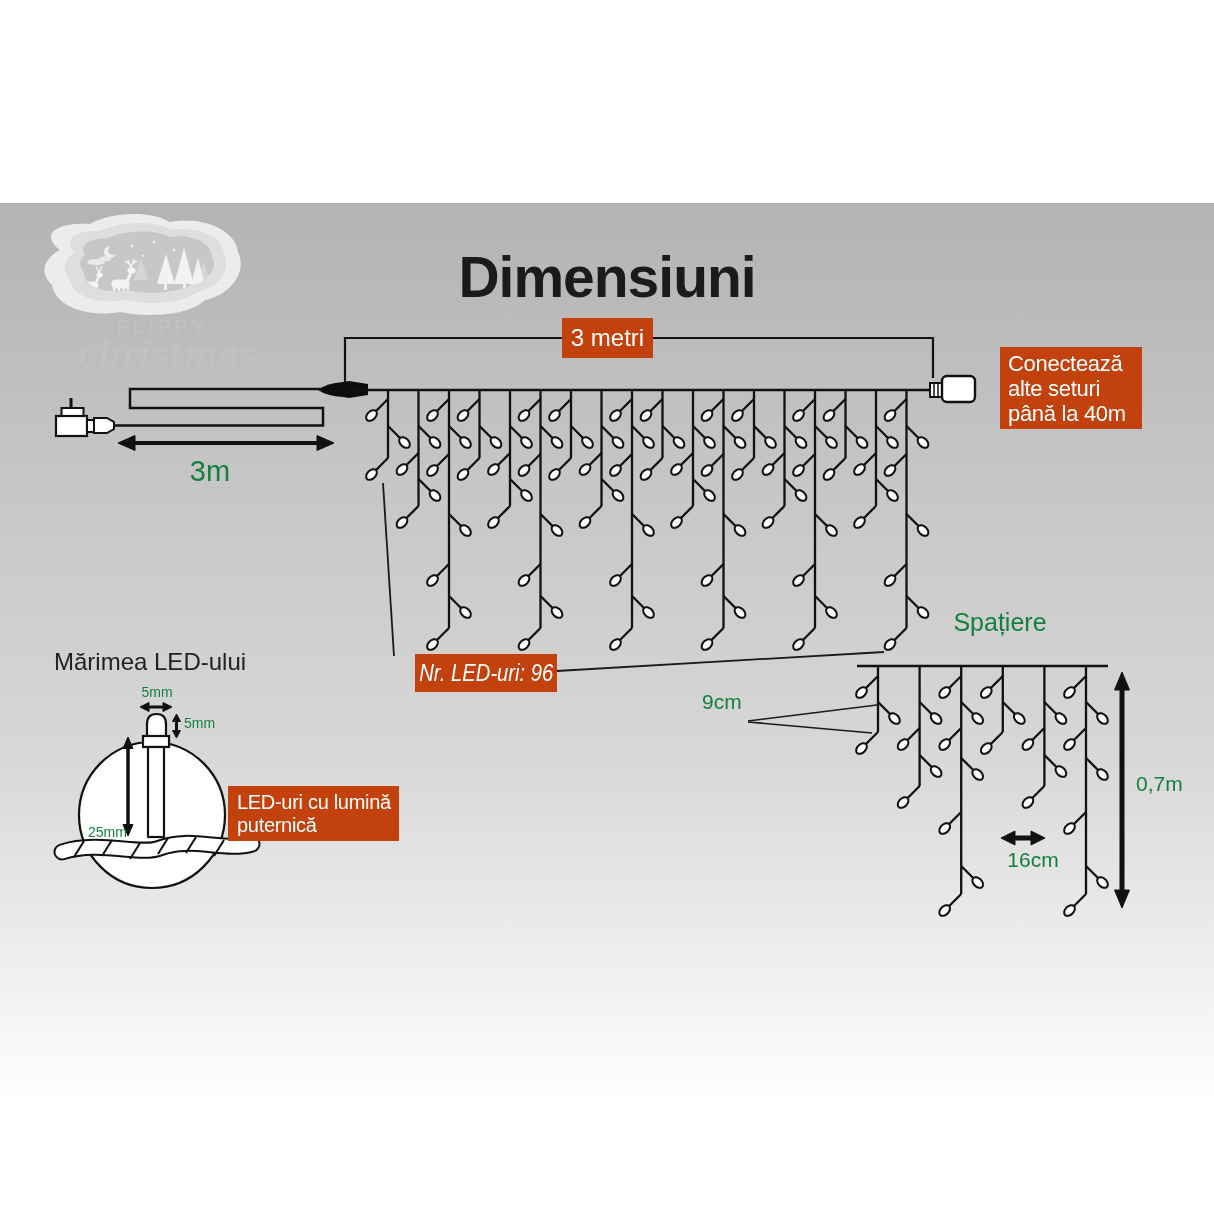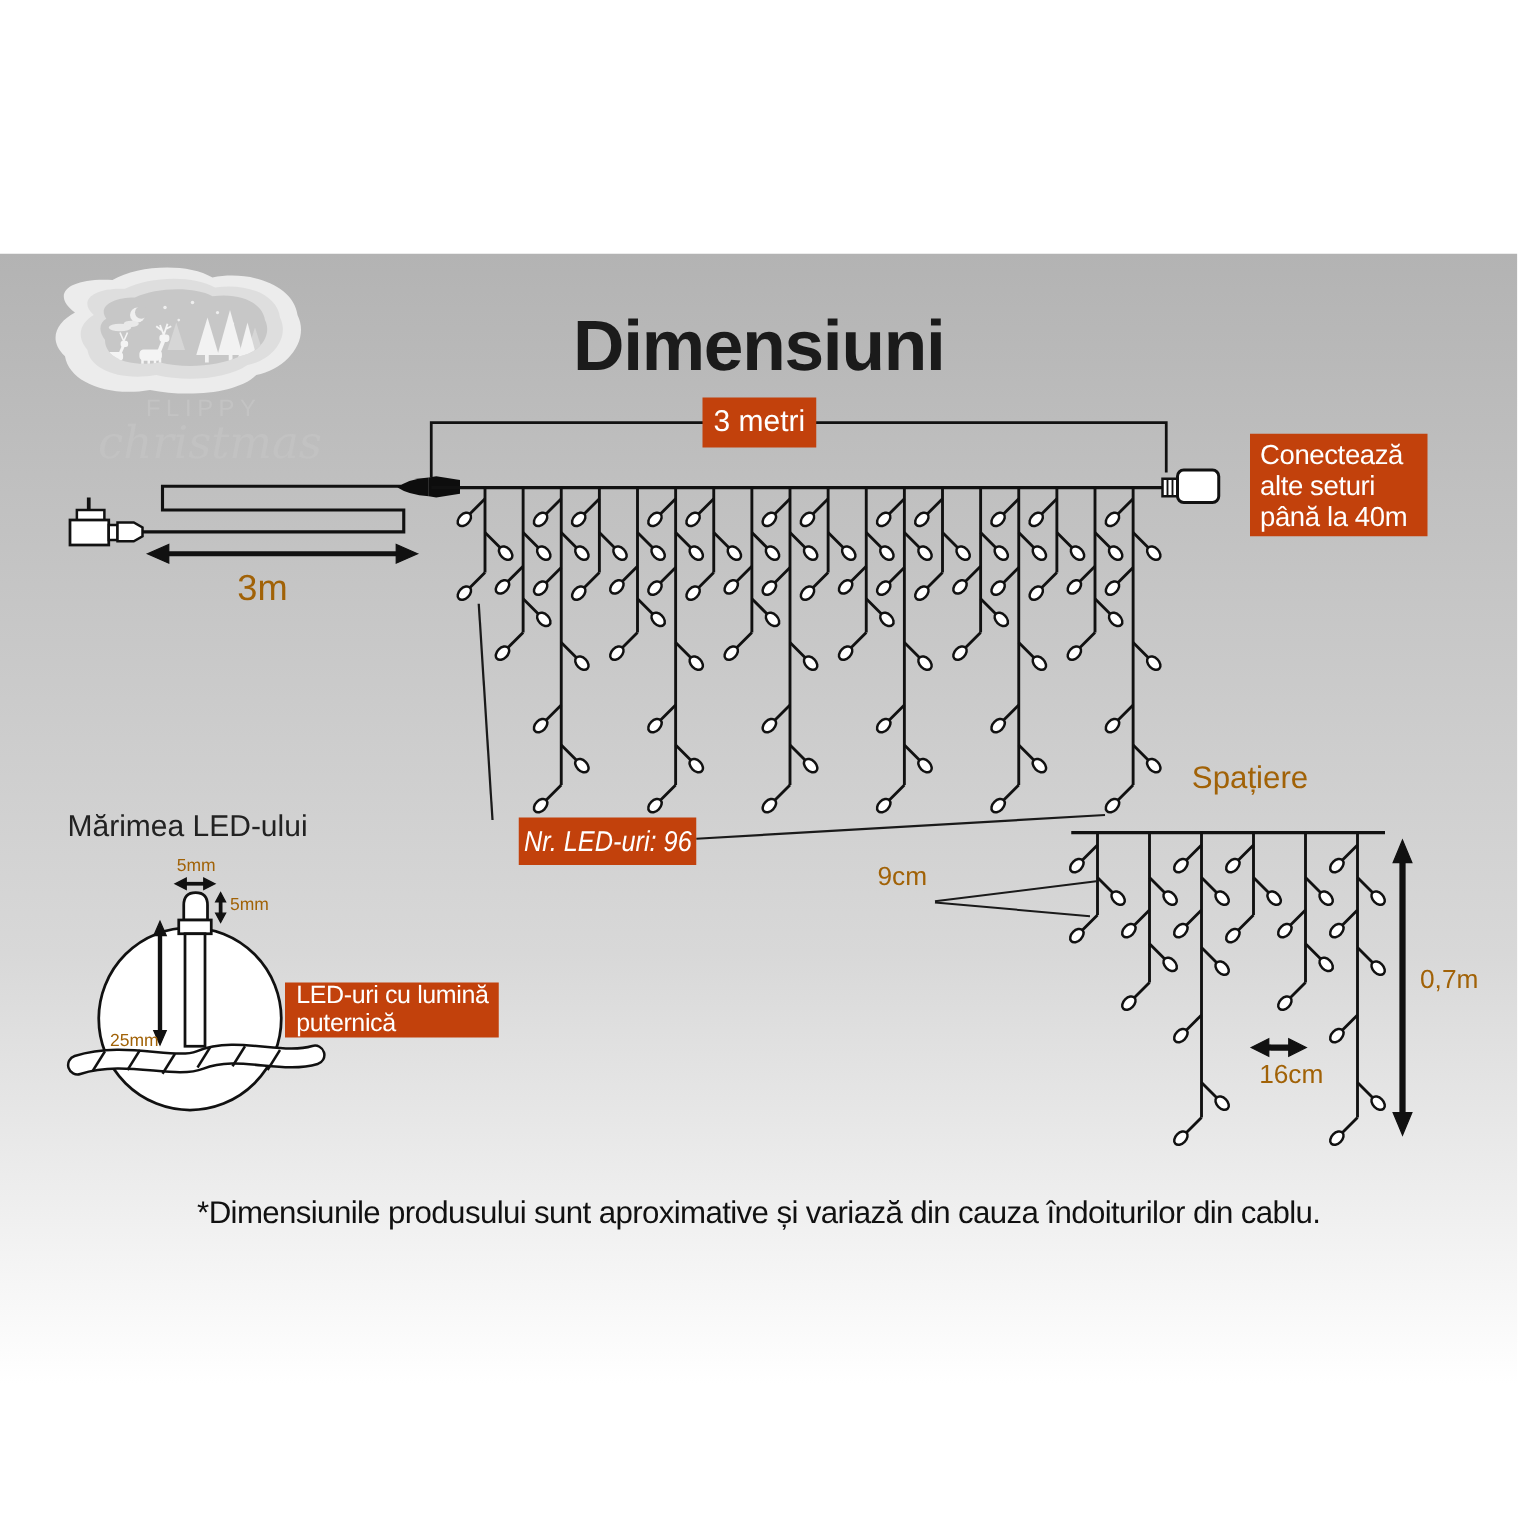--- a/index.html
+++ b/index.html
@@ -11,24 +11,24 @@
   .abs{position:absolute;}
   .title{left:0;right:0;top:244px;text-align:center;font-size:57px;font-weight:700;
          color:#1b1b1b;letter-spacing:-1px;}
   .blackbox{background:#c2410c;color:#ffffff;display:flex;align-items:center;justify-content:center;}
   .box-3metri{left:562px;top:318px;width:91px;height:40px;font-size:24px;}
   .box-connect{left:1000px;top:347px;width:142px;height:82px;flex-direction:column;
                align-items:flex-start;justify-content:center;padding-left:8px;box-sizing:border-box;
                font-size:22px;line-height:25px;letter-spacing:-0.3px;}
   .box-nr{left:415px;top:654px;width:142px;height:38px;font-size:23px;font-style:italic;}
   .box-nr span{display:inline-block;transform:scaleX(0.88);white-space:nowrap;}
-  .box-led{left:228px;top:786px;width:171px;height:44px;flex-direction:column;
+  .box-led{left:228px;top:786px;width:171px;height:55px;flex-direction:column;
            align-items:flex-start;justify-content:center;padding-left:9px;box-sizing:border-box;
            font-size:20px;line-height:23px;letter-spacing:-0.3px;}
-  .lbl{color:#a16207;}
+  .lbl{color:#15803d;}
   .lbl-3m{left:180px;top:455px;width:60px;text-align:center;font-size:29px;}
   .lbl-spatiere{left:920px;top:608px;width:160px;text-align:center;font-size:25px;}
   .lbl-9cm{left:702px;top:690px;font-size:21px;}
   .lbl-16cm{left:993px;top:848px;width:80px;text-align:center;font-size:21px;}
   .lbl-07m{left:1136px;top:772px;font-size:21px;}
   .lbl-marimea{left:54px;top:648px;font-size:24px;color:#222;}
   .lbl-5mm-top{left:136px;top:684px;width:42px;text-align:center;font-size:14px;}
   .lbl-5mm-right{left:184px;top:715px;font-size:14px;}
   .lbl-25mm{left:88px;top:778px;font-size:14px;margin-top:46px;}
   .footnote{left:0;right:0;top:956px;text-align:center;font-size:25px;color:#111;
@@ -492,14 +492,13 @@
   <div class="abs lbl lbl-marimea">Mărimea LED-ului</div>
   <div class="abs lbl lbl-5mm-top">5mm</div>
   <div class="abs lbl lbl-5mm-right">5mm</div>
   <div class="abs lbl lbl-25mm">25mm</div>
 
   <div class="abs blackbox box-led">
     <span>LED-uri cu lumină</span>
     <span>puternică</span>
   </div>
 
-  <div class="abs footnote">*Dimensiunile produsului sunt aproximative și variază din cauza îndoiturilor din cablu.</div>
 </div>
 
 </body></html>

